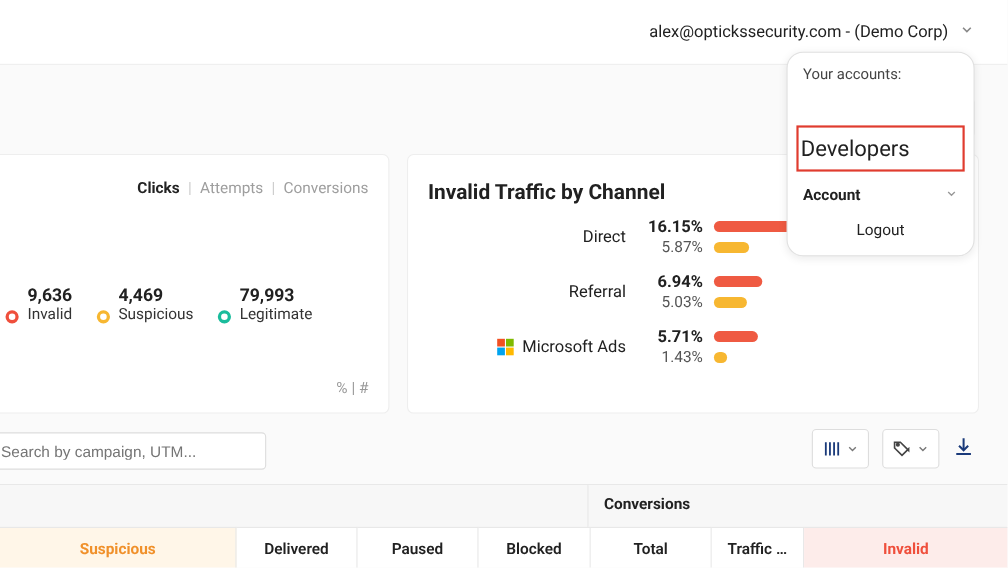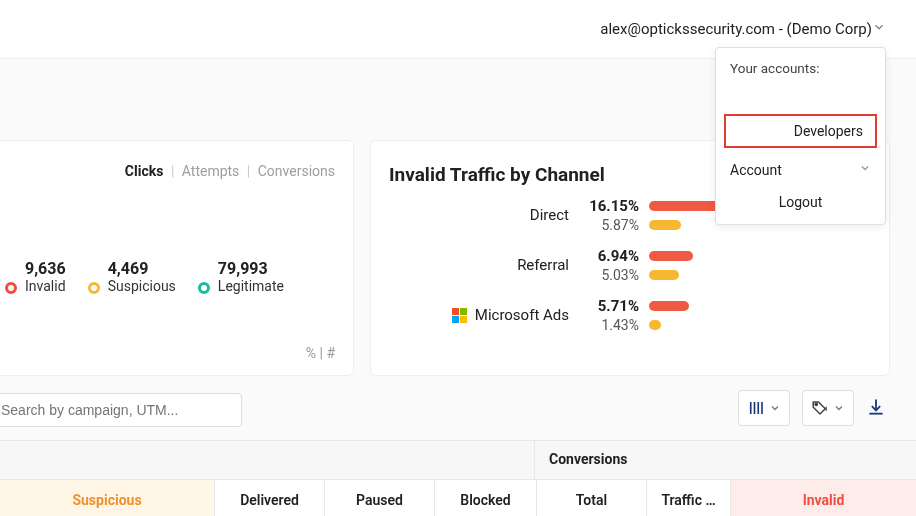--- a/index.html
+++ b/index.html
@@ -18,32 +18,33 @@
     background: #fff;
     border-bottom: 1px solid #eee;
     display: flex;
     justify-content: flex-end;
     align-items: center;
     padding-right: 30px;
   }
   .account-trigger {
     display: flex;
     align-items: center;
+    gap: 10px;
     cursor: pointer;
     font-size: 15px;
   }
   .account-trigger .chev { color: #888; }
   .dropdown {
     position: absolute;
     top: 47px;
     right: 30px;
     width: 171px;
     background: #fff;
     border: 1px solid #e0e0e0;
-    border-radius: 4px;
+    border-radius: 15px;
     box-shadow: 0 2px 8px rgba(0,0,0,0.08);
     z-index: 20;
     padding-bottom: 6px;
   }
   .dropdown-header {
     padding: 12px 14px 10px;
     font-size: 13.5px;
     color: #444;
   }
   .account-item {
@@ -59,32 +60,32 @@
     width: 22px; height: 22px;
     border-radius: 50%;
     background: #222;
     display: flex; align-items:center; justify-content:center;
   }
   .avatar-circle svg { width: 14px; height:14px; }
   .dropdown-divider { height: 28px; }
   .dev-item {
     margin: 0 8px 6px;
     border: 2px solid #e03c2f;
-    padding: 7px 12px;
-    font-size: 14px;
+    padding: 7px 2px;
+    font-size: 20px;
     cursor: pointer;
-    text-align: right;
   }
   .account-row {
     padding: 8px 14px;
     display:flex;
     justify-content: space-between;
     align-items:flex-start;
     font-size:14px;
     cursor:pointer;
+    font-weight:bold;
   }
   .account-row .mini-chev { color:#999; font-size:12px; }
   .logout-item {
     padding: 8px 14px;
     font-size:14px;
     cursor:pointer;
     text-align:center;
   }
   .partial-btn {
     position:absolute;

